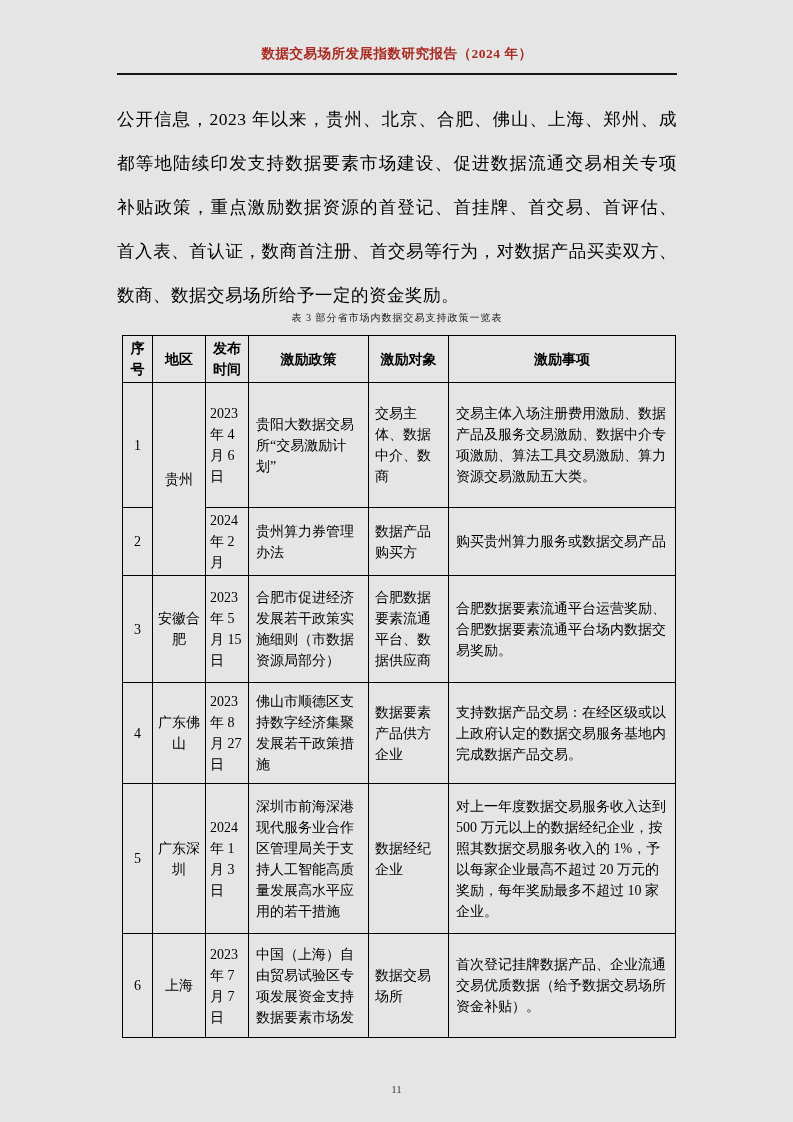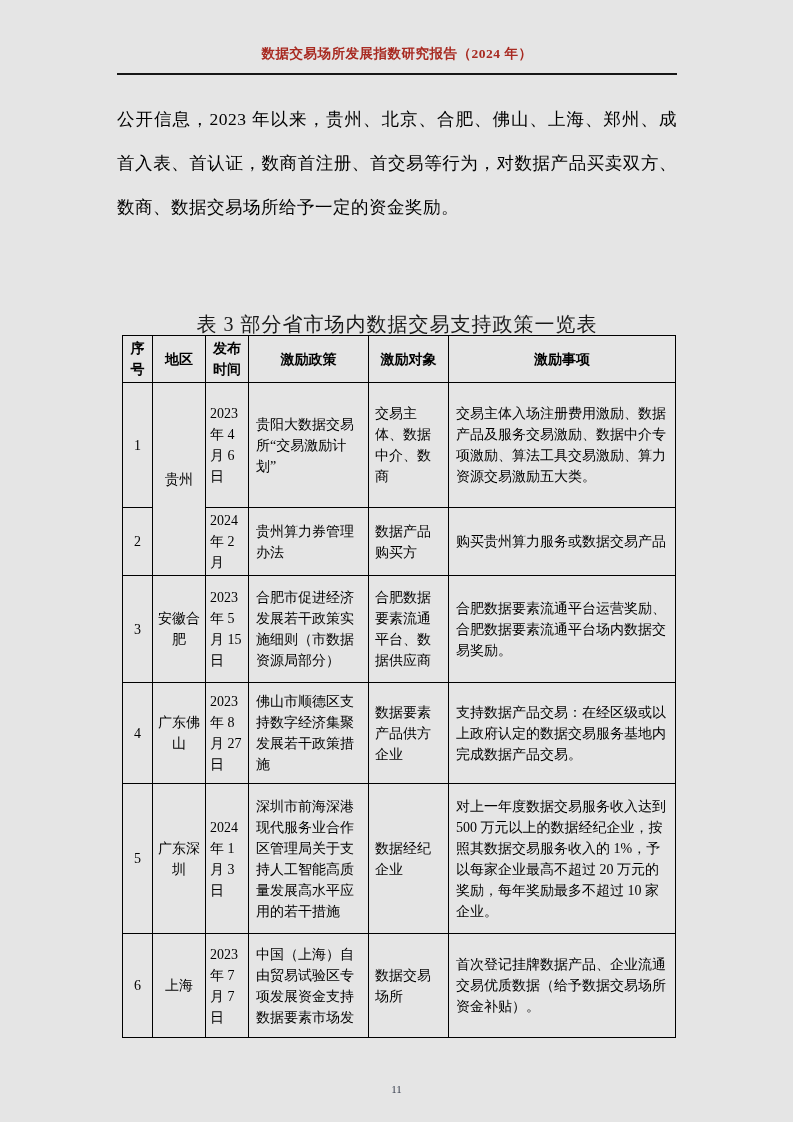--- a/index.html
+++ b/index.html
@@ -18,21 +18,21 @@
     border-top:2px solid #171717; height:0;
   }
   .body-paragraph { position:absolute; top:97px; left:117px; width:560px; }
   .body-line {
     line-height:44px; font-size:17.5px; letter-spacing:0.5px;
     text-align:justify; text-align-last:justify; white-space:normal;
   }
   .body-line.last { text-align-last:left; }
   .table-caption {
     position:absolute; top:311px; left:117px; width:560px;
-    text-align:center; font-size:20px; letter-spacing:1px; color:#1a1a1a;
+    text-align:center; font-size:10px; letter-spacing:1px; color:#1a1a1a;
   }
   table.policy-table {
     position:absolute; top:335px; left:122px; width:553px;
     border-collapse:collapse; table-layout:fixed;
   }
   .policy-table th, .policy-table td {
     border:1px solid #000; font-size:14px; line-height:21px;
     vertical-align:middle; padding:2px 5px; word-break:break-all;
     overflow:hidden;
   }
@@ -53,20 +53,22 @@
 </head>
 <body>
 
 <div class="page">
 
   <div class="doc-header">数据交易场所发展指数研究报告（2024 年）</div>
   <div class="doc-header-rule"></div>
 
   <div class="body-paragraph">
     <div class="body-line">公开信息，2023 年以来，贵州、北京、合肥、佛山、上海、郑州、成</div>
+    <div class="body-line">都等地陆续印发支持数据要素市场建设、促进数据流通交易相关专项</div>
+    <div class="body-line">补贴政策，重点激励数据资源的首登记、首挂牌、首交易、首评估、</div>
     <div class="body-line">首入表、首认证，数商首注册、首交易等行为，对数据产品买卖双方、</div>
     <div class="body-line last">数商、数据交易场所给予一定的资金奖励。</div>
   </div>
 
   <div class="table-caption">表 3 部分省市场内数据交易支持政策一览表</div>
 
   <table class="policy-table">
     <colgroup>
       <col style="width:30px">
         <col style="width:53px">

